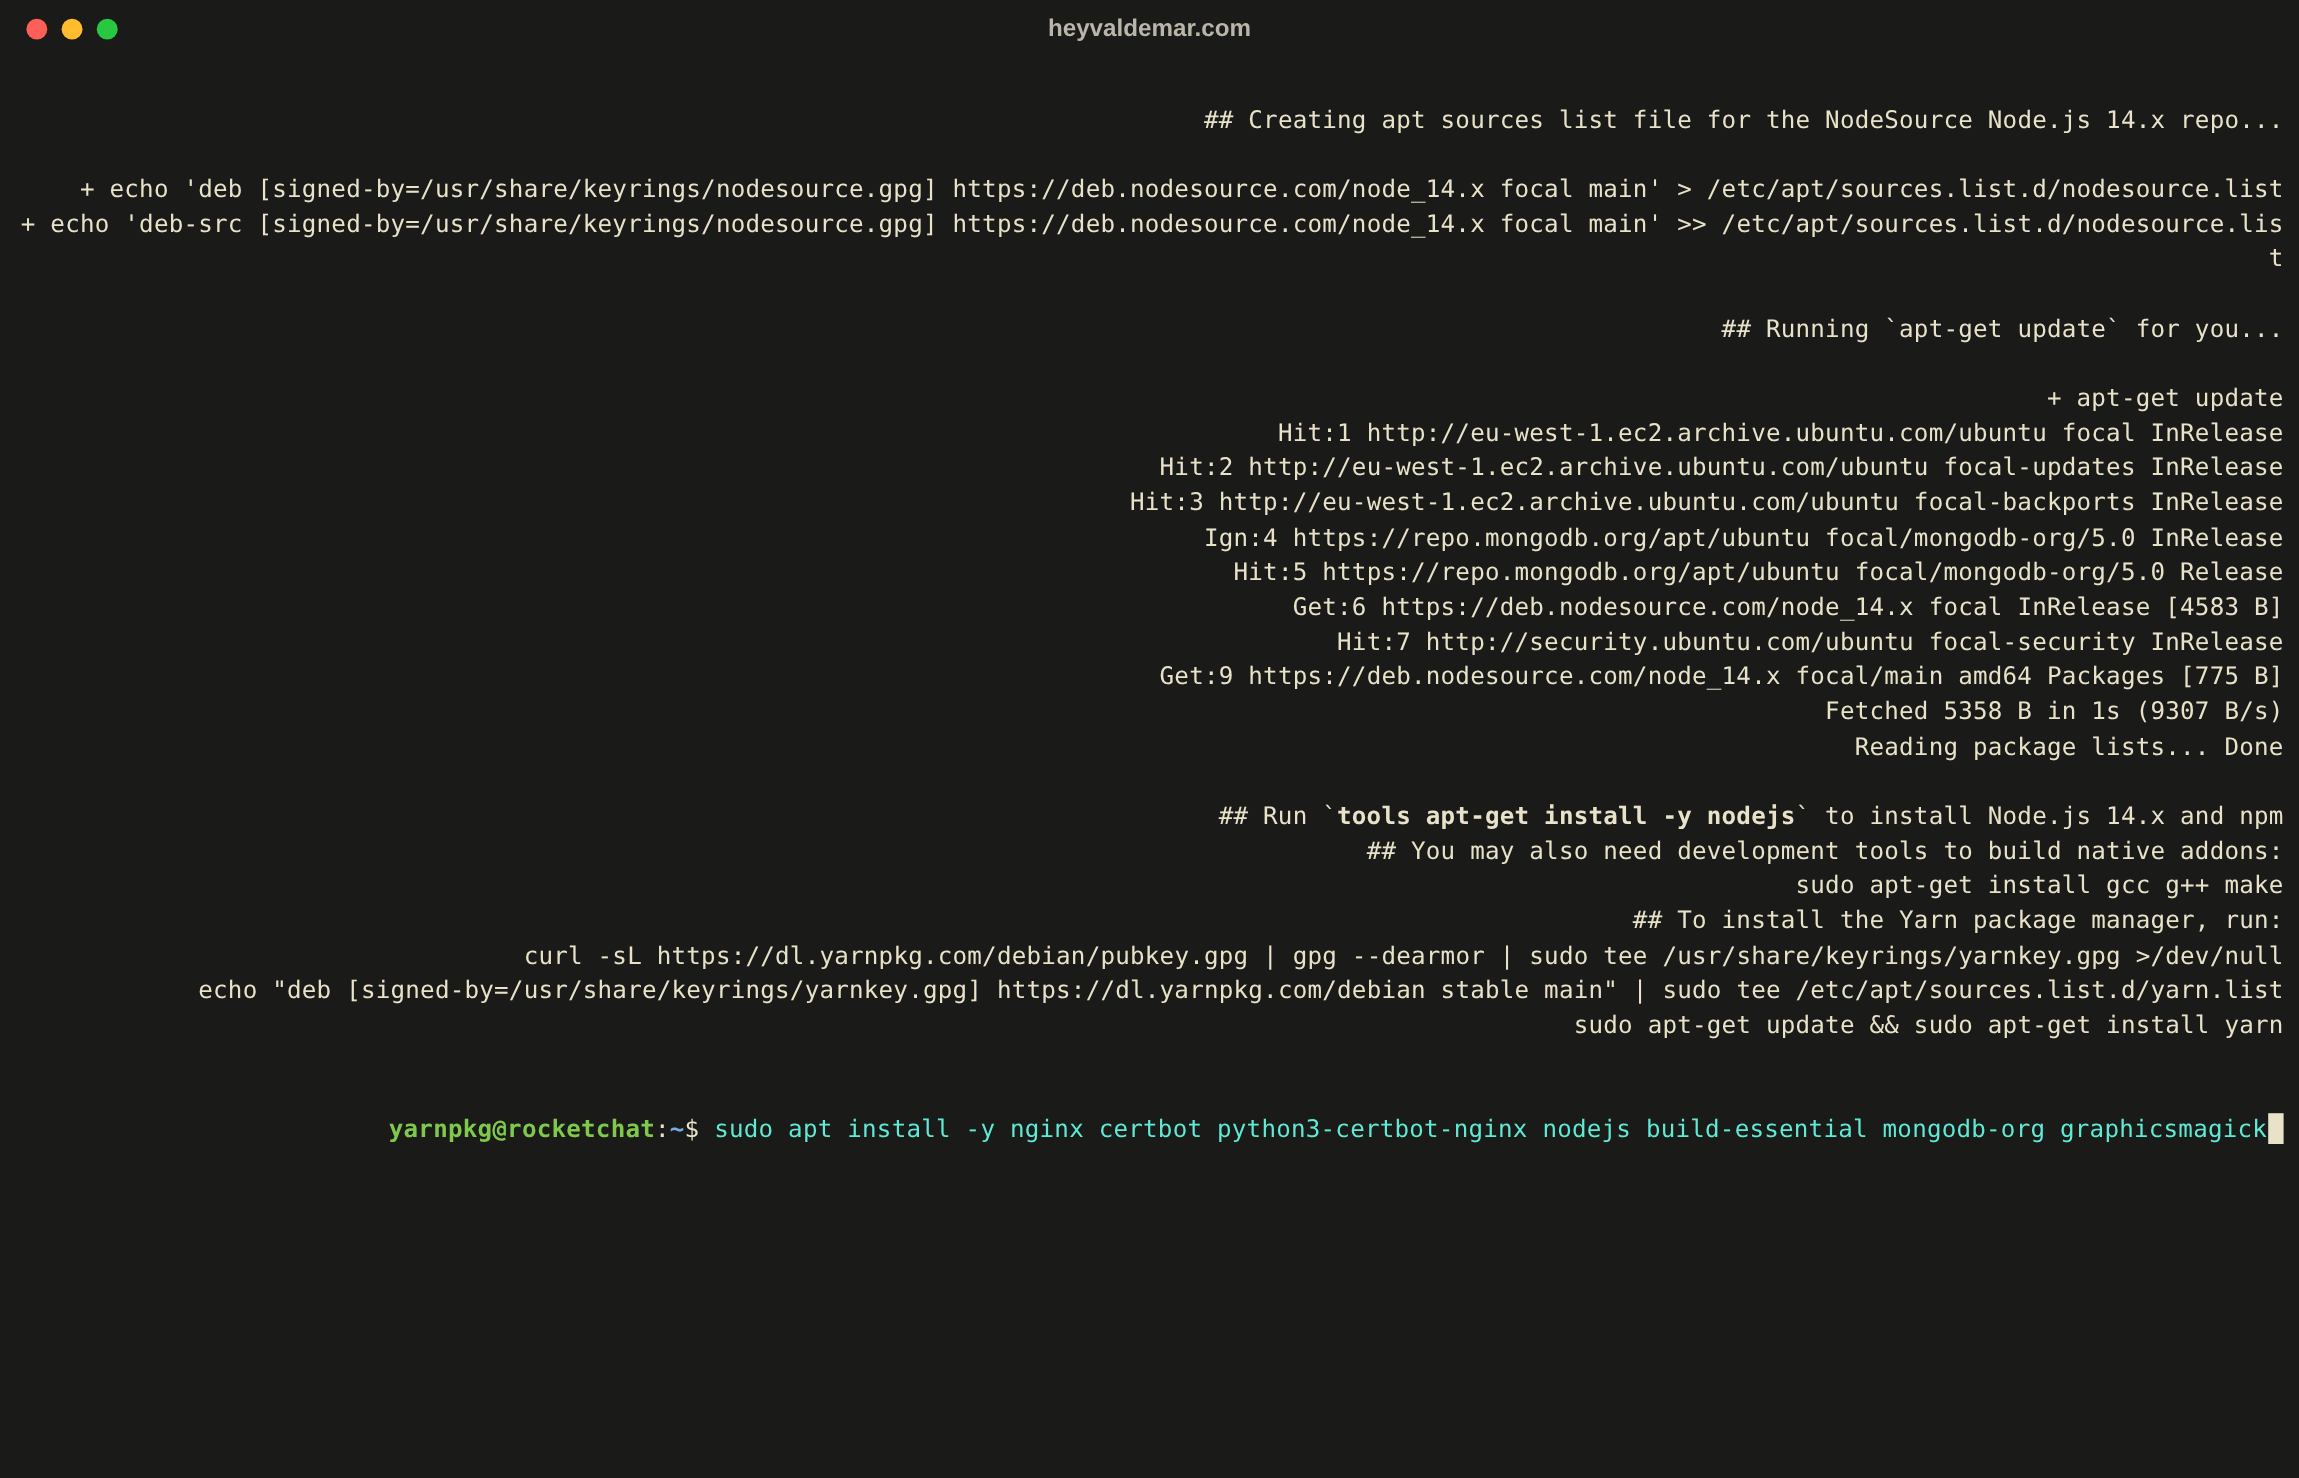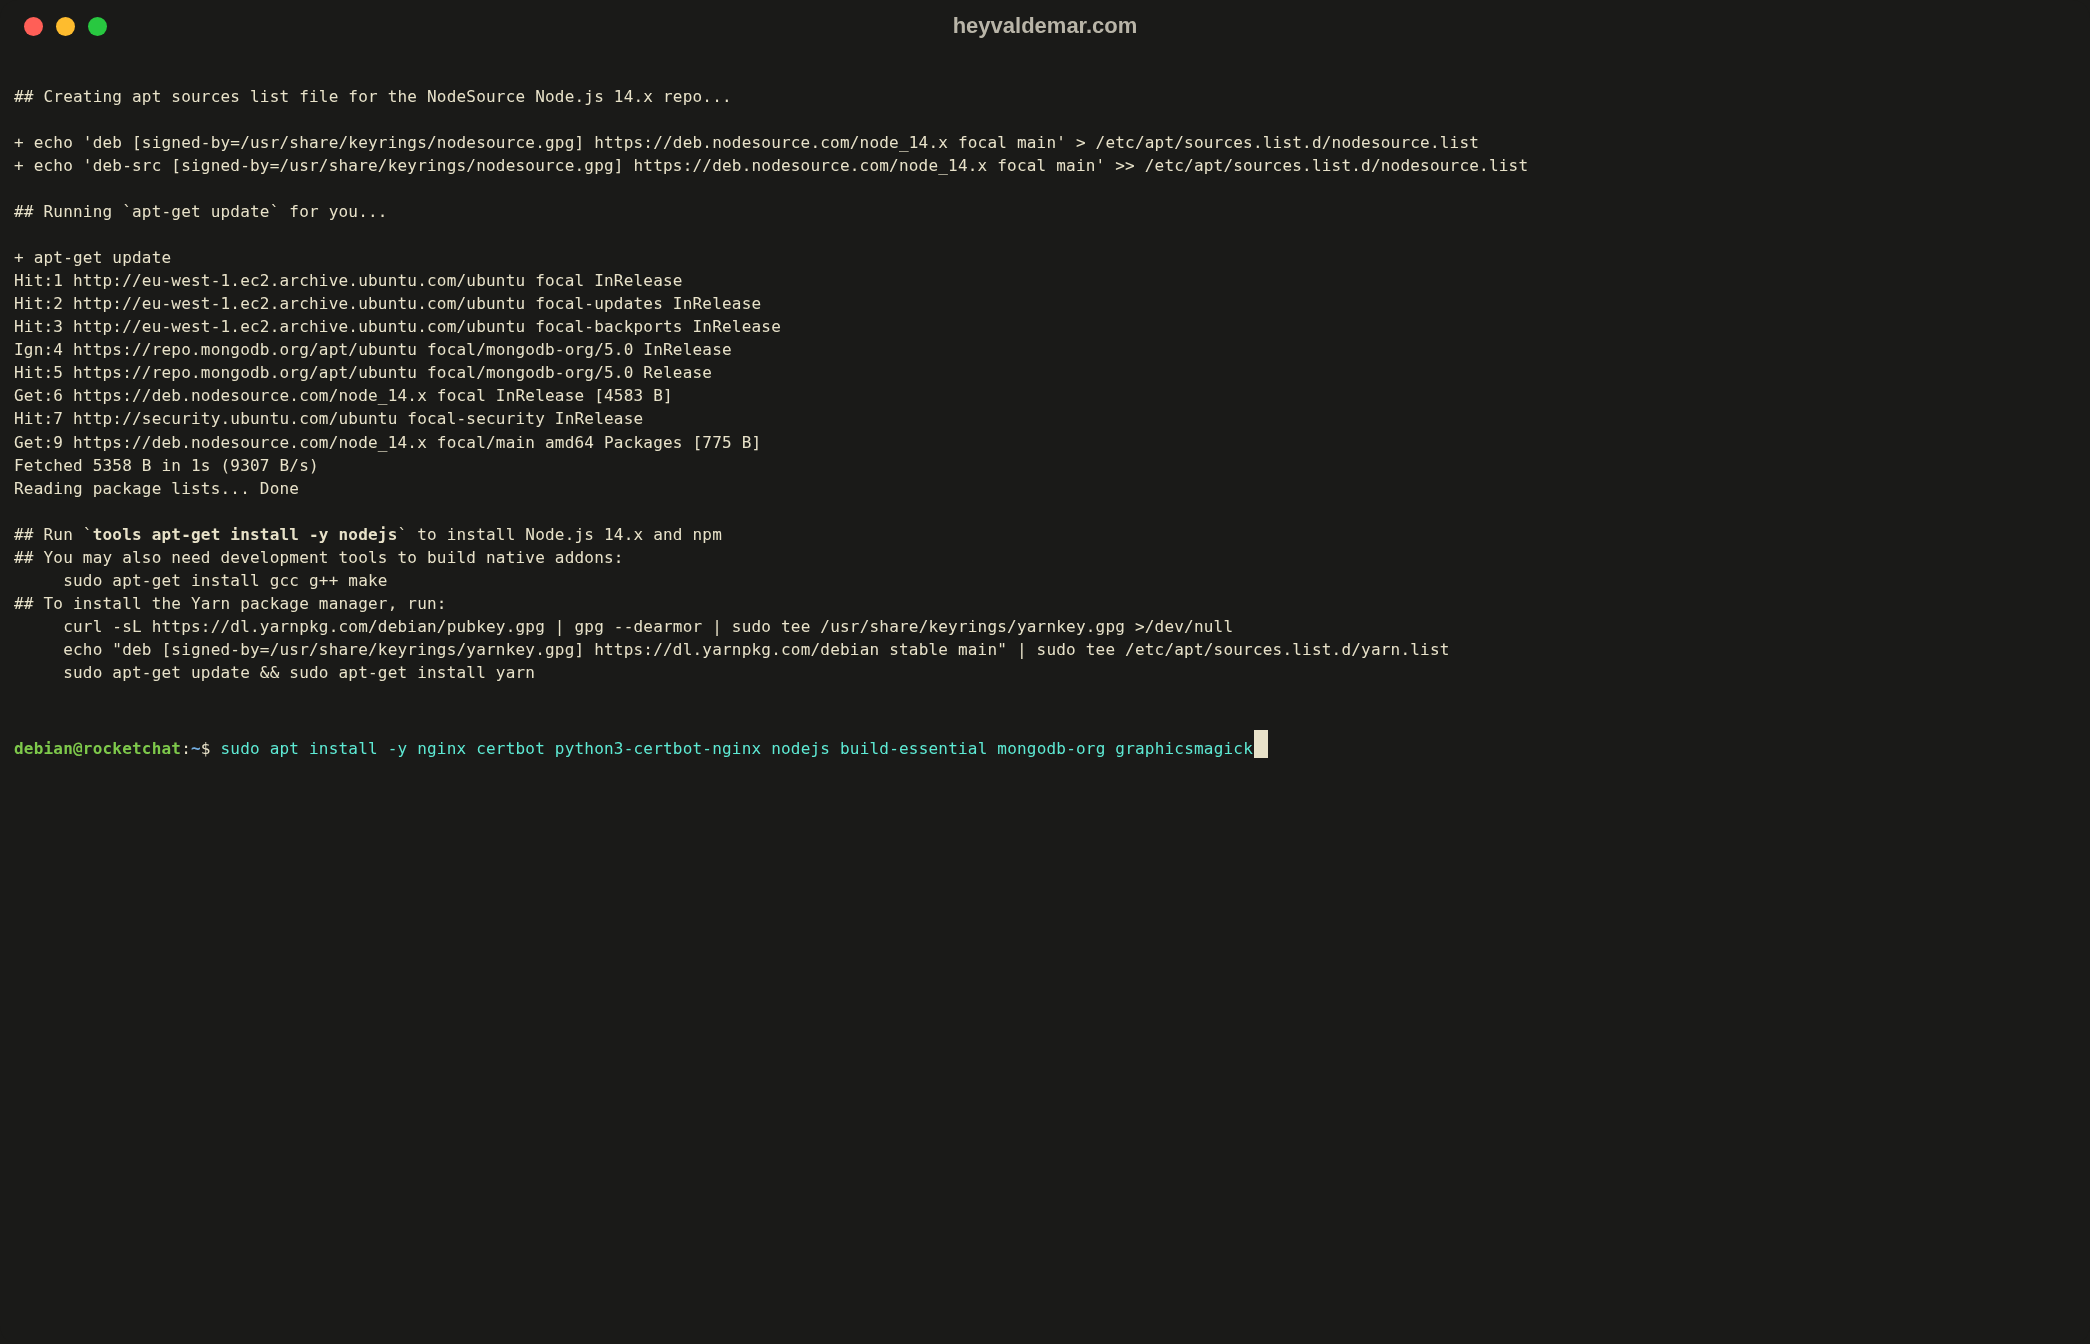--- a/index.html
+++ b/index.html
@@ -44,25 +44,26 @@
     text-align: center;
     color: #b9b5a8;
     font-size: 22px;
     font-family: -apple-system, BlinkMacSystemFont, "Segoe UI", sans-serif;
     font-weight: 600;
     pointer-events: none;
   }
   .terminal {
     padding: 10px 14px 14px 14px;
     color: #e8e2c9;
-    font-size: 16px;
+    font-size: 22px;
     line-height: 1.44;
     white-space: pre-wrap;
     word-break: break-all;
     letter-spacing: 0.2px;
+    text-align: right;
   }
   .terminal .bold { font-weight: 700; }
   .prompt-user { color: #7ec94b; font-weight: 700; }
   .prompt-colon { color: #e8e2c9; }
   .prompt-path { color: #74aee0; font-weight: 700; }
   .prompt-dollar { color: #e8e2c9; }
   .cmd { color: #5eead4; }
   .cursor {
     display: inline-block;
     width: 14px;
@@ -107,14 +108,14 @@
 
 </span><span>## Run `</span><span class="bold">tools apt-get install -y nodejs</span><span>` to install Node.js 14.x and npm</span>
 <span>## You may also need development tools to build native addons:
      sudo apt-get install gcc g++ make
 ## To install the Yarn package manager, run:
      curl -sL https://dl.yarnpkg.com/debian/pubkey.gpg | gpg --dearmor | sudo tee /usr/share/keyrings/yarnkey.gpg &gt;/dev/null
      echo "deb [signed-by=/usr/share/keyrings/yarnkey.gpg] https://dl.yarnpkg.com/debian stable main" | sudo tee /etc/apt/sources.list.d/yarn.list
      sudo apt-get update &amp;&amp; sudo apt-get install yarn
 
 
-</span><span class="prompt-user">debian@rocketchat</span><span class="prompt-colon">:</span><span class="prompt-path">~</span><span class="prompt-dollar">$ </span><span class="cmd">sudo apt install -y nginx certbot python3-certbot-nginx nodejs build-essential mongodb-org graphicsmagick</span><span class="cursor"></span></div>
+</span><span class="prompt-user">yarnpkg@rocketchat</span><span class="prompt-colon">:</span><span class="prompt-path">~</span><span class="prompt-dollar">$ </span><span class="cmd">sudo apt install -y nginx certbot python3-certbot-nginx nodejs build-essential mongodb-org graphicsmagick</span><span class="cursor"></span></div>
 </div>
 
 </body></html>

